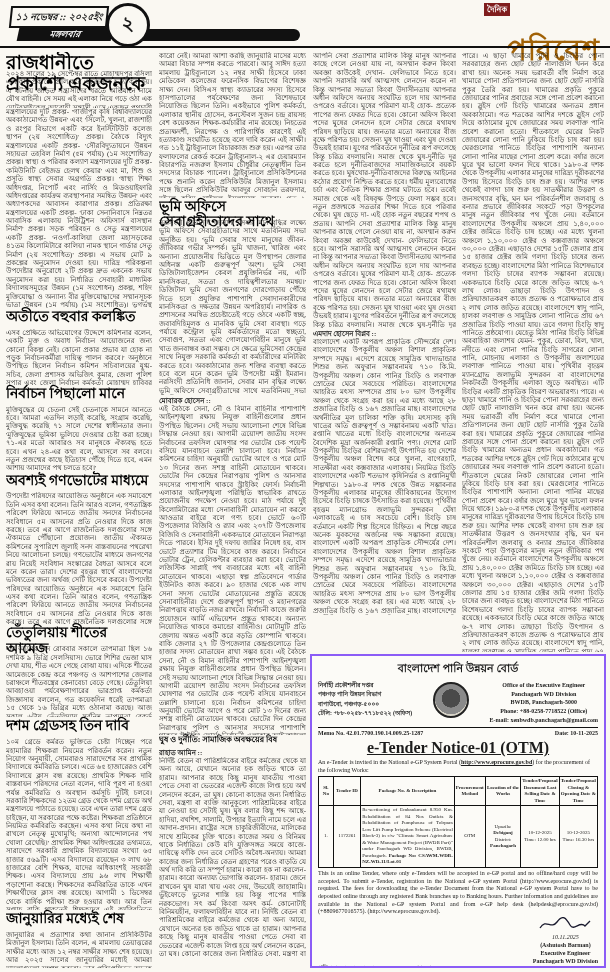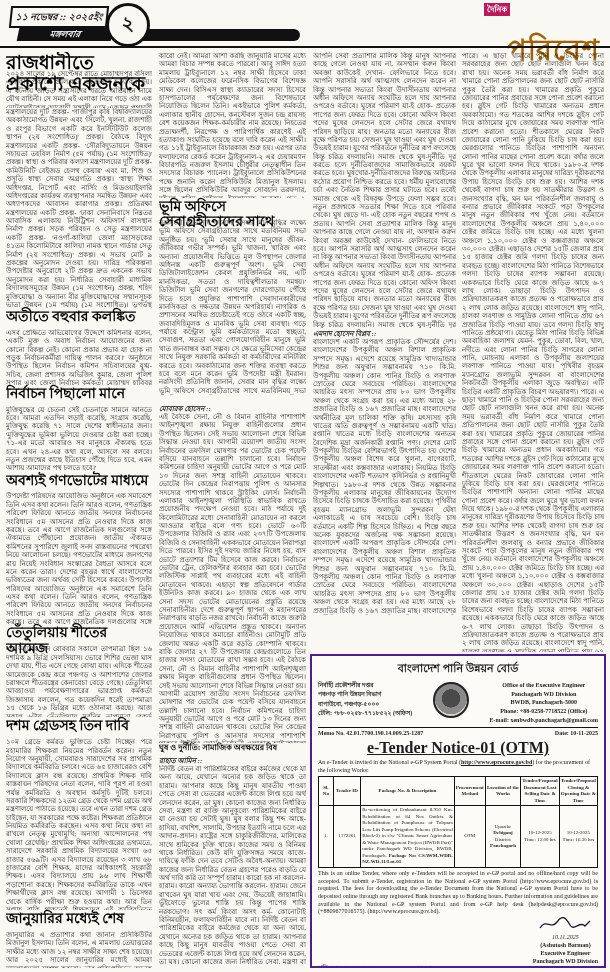--- a/index.html
+++ b/index.html
@@ -11,39 +11,39 @@
             font-style:italic;transform:skewX(-6deg);background:#faf8f2;}
   .day-bar{position:absolute;left:18px;top:28px;width:94px;height:13px;background:#111;color:#fff;
            font-size:9px;font-weight:bold;font-style:italic;display:flex;align-items:center;
            justify-content:center;transform:skewX(-12deg);}
   .page-circle{position:absolute;left:106px;top:3px;width:38px;height:38px;border-radius:50%;
                border:3px solid #111;background:#faf8f2;display:flex;align-items:center;
                justify-content:center;font-size:19px;font-weight:bold;z-index:2;}
   .header-bar{position:absolute;left:132px;top:29px;width:168px;height:12px;background:#111;
               border-radius:0 7px 7px 0;}
   .masthead{position:absolute;right:10px;top:2px;text-align:right;}
-  .masthead .kicker{position:absolute;right:90px;top:1px;background:#be185d;color:#fff;font-size:8px;
+  .masthead .kicker{position:absolute;right:90px;top:1px;background:#7f1d1d;color:#fff;font-size:8px;
                     font-weight:bold;padding:0 3px;font-family:Liberation Serif, serif;}
   .masthead .title{display:block;font-size:29px;font-weight:900;line-height:32px;letter-spacing:1px;
                    font-family:"Liberation Sans",sans-serif;color:#a16207;margin-top:32px;}
   .header-rule{position:absolute;left:0;top:46px;width:610px;height:2px;background:#111;}
   
   .col{position:absolute;top:52px;display:flex;flex-direction:column;overflow:hidden;}
   #col1{left:6px;width:146px;height:916px;}
   #col2{left:159px;width:147px;height:916px;}
   #col3{left:313px;width:143px;height:600px;}
   #col4{left:462px;width:142px;height:600px;}
   .headline{font-weight:800;font-size:14px;line-height:1.08;margin:1px 0 2px;color:#000;}
   .headline.big{font-size:16px;}
   .headline.small-bold{font-size:8px;margin:1px 0 0;}
   .headline.center{text-align:center;}
-  .byline{font-size:7px;font-weight:bold;margin-bottom:1px;font-style:italic;}
+  .byline{font-size:7px;font-weight:bold;margin-bottom:1px;}
   .body-text{font-size:7px;line-height:1.2;text-align:justify;overflow:hidden;flex-shrink:0;}
   
-  #tender{position:absolute;left:310px;top:654px;width:296px;height:314px;border:2px solid #4c1d95;
+  #tender{position:absolute;left:310px;top:654px;width:296px;height:314px;border:2px solid #8b5cf6;
           background:#fcfbf7;padding:4px 6px;box-sizing:border-box;overflow:hidden;}
   .t-board{text-align:center;font-size:11px;font-weight:bold;}
   .t-offices{display:flex;justify-content:space-between;align-items:flex-start;margin-top:2px;}
   .t-office-bn{font-size:6px;font-weight:bold;line-height:1.55;}
   .t-seal{width:32px;height:32px;border-radius:50%;border:2px solid #222;margin-top:1px;
           background:radial-gradient(circle at 50% 45%, #4a4a4a 0 38%, #8a8a8a 39% 66%, #d8d4c8 67%);}
   .t-office-en{font-size:6px;font-weight:bold;text-align:center;line-height:1.45;}
   .t-memoline{border-top:1.5px solid #111;margin-top:3px;padding-top:2px;display:flex;
               justify-content:space-between;font-size:6px;font-weight:bold;}
   .t-title{text-align:center;font-size:16px;font-weight:bold;text-decoration:underline;margin:3px 0 2px;}
@@ -98,21 +98,21 @@
     <div class="headline" style="height:18px;">দশম গ্রেডসহ তিন দাবি</div>
     <div class="body-text" style="height:172px;">১০ম গ্রেডে কর্মরত ভুক্তিতে চেষ্টা দিচ্ছেন পরে মহামারির শিক্ষকরা নিয়মের পরিবর্তন করেন। নতুন নিয়োগ অনুযায়ী, সোমবারও সারাদেশের সব প্রাথমিক বিদ্যালয়ে কর্মবিরতি চলবে। এতে ৬৫ হাজারেরও বেশি বিদ্যালয়ে ক্লাস বন্ধ রয়েছে। প্রাথমিক শিক্ষক দাবি বাস্তবায়ন পরিষদের নেতা বলেন, 'দাবি পূরণ না হওয়া পর্যন্ত কর্মবিরতি ও অবস্থান কর্মসূচি দুটিই চলবে। সরকারি শিক্ষকদের ১২তম গ্রেড থেকে দশম গ্রেডে অর্থ মন্ত্রণালয়ে পাঠাতে হয়েছে। তবে এখন তারা দশম গ্রেড চাইছেন, যা সরকারের পক্ষে কষ্টের। শিক্ষকরা প্রতিষ্ঠানে নিয়মিত কর্মবিরতি করছেন। এসব কথা নিয়ে কথা না রাখলে নেতৃত্ব মুখোমুখি; অন্যথা আন্দোলনের পথ খোলা রেখেছি।' প্রাথমিক শিক্ষা অধিদপ্তরের তথ্যমতে, সারাদেশে সরকারি প্রাথমিক বিদ্যালয়ের সংখ্যা ৬৫ হাজার ৫৬৯টি। এসব বিদ্যালয়ে রয়েছেন ৩ লাখ ৬৮ হাজারের বেশি শিক্ষক, যাদের অধিকাংশই সহকারী শিক্ষক। এসব বিদ্যালয়ে প্রায় ৯৬ লাখ শিক্ষার্থী পড়াশোনা করছে। শিক্ষকদের কর্মবিরতির ডাকে এখন শিক্ষার্থীদের ক্লাস বন্ধ রয়েছে। আগামী ১ ডিসেম্বর থেকে বার্ষিক পরীক্ষা শুরু হওয়ার কথা। আর তিন সপ্তাহ বাকি থাকতেই শিক্ষকদের এই কর্মবিরতিতে শিক্ষার্থীদের নিয়ে অভিভাবকদের আশঙ্কা বাড়িয়েছে। এ ছাড়া দীর্ঘ ১৫ বছর পর আগামী ডিসেম্বরে শেষ পর্যায়ে প্রাথমিকের পঞ্চম শ্রেণির বৃত্তি পরীক্ষা অনুষ্ঠিত হতে যাচ্ছে। কিন্তু কর্মবিরতির কারণে পরীক্ষার প্রস্তুতিতে ভাটা পড়েছে।</div>
     <div class="headline" style="height:18px;">জানুয়ারির মধ্যেই শেষ</div>
     <div class="body-text" style="height:37px;">জানুয়ারির এ প্রত্যাশার কথা জানান প্রসিকিউটর মিজানুল ইসলাম। তিনি বলেন, এ মামলায় তেয়াত্তরের সাক্ষীর মধ্যে আজ ১২ নম্বর সাক্ষীর সাক্ষ্য শেষ হয়েছে। আর ২০২৫ সালের জানুয়ারির মধ্যেই আমরা মামলাগুলো সম্পন্ন করবো। তার পরিপ্রেক্ষিতে অনেক কথা বলা হবে, যা বলার এখতিয়ার আমাদের নেই।</div>
   </div>
 
   <div class="col" id="col2">
     <div class="body-text" style="height:146px;">কারো নেই। আমরা আশা করছি জানুয়ারি মাসের মধ্যে আমরা বিচার সম্পন্ন করতে পারবো। আবু সাঈদ হত্যা মামলায় ট্রাইব্যুনালে ১২ নম্বর সাক্ষী হিসেবে ঢাকা মেডিকেল কলেজের ফরেনসিক বিভাগের বিশেষজ্ঞ সাক্ষ্য দেন। বিসিএস স্বাস্থ্য ক্যাডারের সদস্য হিসেবে হাসপাতালের পর্যবেক্ষণের জন্য বিশেষভাবে নিয়োজিত ছিলেন তিনি। একইভাবে পুলিশ কর্মকর্তা, এলাকার স্থানীয় হোসেন, কনস্টেবল সুজন চন্দ্র রায়সহ বেশ কয়েকজন শিক্ষক-কর্মচারীর নাম রয়েছে। নিহতের প্রত্যক্ষদর্শী, নিরপেক্ষ ও পারিপার্শ্বিক কারণেই এই হত্যাকাণ্ড সংঘটিত হয়েছে বলে দাবি করেন এই সাক্ষী। গত ১১ই ট্রাইব্যুনালে বিচারকাজ শুরু হয়। এরপর তার ফলাফলের রেকর্ড করেন ট্রাইব্যুনাল-২ এর চেয়ারম্যান বিচারপতি নজরুল ইসলাম চৌধুরীর নেতৃত্বাধীন তিন সদস্যের বিচারক প্যানেল। ট্রাইব্যুনালে প্রসিকিউশনের পক্ষে শুনানি করেন প্রসিকিউটর মিজানুল ইসলাম। সঙ্গে ছিলেন প্রসিকিউটর আবদুর সোবহান তরফদার, মইনুল করিম, সাইফুল ইসলামসহ অন্যরা। গত ৯ নভেম্বর এ হত্যাকাণ্ডের ঘটনায় কথা ছিল। কিন্তু সাক্ষী না আসায় সাক্ষগ্রহণ পিছিয়ে আজকের দিন ধার্য করেন ট্রাইব্যুনাল। ২১ অক্টোবর নির্ধারিত মতো সময় নেওয়া হয়। এর আগে, ১৩ অক্টোবরে সাক্ষী মার্জিত করতে পারবি প্রসিকিউশন। এরপর সময় চেয়ে আবেদন করেন প্রসিকিউটর মইনুল করিম। হেফাজতে রাখা আসামি মহল- এএসআই আমির হোসেন, কেসম রোজেভা বিশ্ববিদ্যালয়ের (সেযোবি) সাবেক প্রক্টর শরিফুল ইসলাম, কনস্টেবল সুজন চন্দ্র রায়, ছাত্রলীগ নেতা ইমরান চৌধুরী, তানভীর হাসান রাহাত ও আনোয়ার পারভেজ।</div>
     <div class="headline" style="height:18px;">ভূমি অফিসে সেবাগ্রহীতাদের সাথে</div>
     <div class="body-text" style="height:176px;">নরসিংদী প্রতিনিধি জানান, সেবার মান বৃদ্ধির লক্ষ্যে ভূমি অফিসে সেবাগ্রহীতাদের সাথে মতবিনিময় সভা অনুষ্ঠিত হয়। 'ভূমি সেবার সাথে মানুষের জীবন-জীবিকার গভীর সম্পর্ক। ভূমি খাজনা, খারিজ এবং অন্যান্য প্রয়োজনীয় ভিত্তিতে মূল উপস্থাপন জেলার অধিনস্ত একটি গুরুত্বপূর্ণ অংশ। ভূমি সেবা ডিজিটালাইজেশন কেবল প্রযুক্তিনির্ভর নয়, এটি মানসিকতা, সততা ও দায়িত্বশীলতার সমন্বয়।' ডিজিটাল ভূমি সেবা জনগণের দোরগোড়ায় পৌঁছে দিতে হলে প্রযুক্তির পাশাপাশি সেবাদানকারীদের মানসিকতা ও দক্ষতার উন্নয়ন অপরিহার্য। নাগরিক ও প্রশাসনের সমন্বিত প্রচেষ্টাতেই গড়ে ওঠবে একটি স্বচ্ছ, জবাবদিহিমূলক ও মানবিক ভূমি সেবা ব্যবস্থা। গড়ে পর্যায়ে কন্ট্রোল ভূমি কর্মকর্তাদের মতো স্বচ্ছতা, সেবাগুণ, সততা এবং গোলযোগবিহীন মানুষে ভূমি খাত জনবান্ধব করা সম্ভব। সে ক্ষেত্রে ভূমিসেবা কেন্দ্রের সাথে নিযুক্ত সরকারি কর্মকর্তা বা কর্মচারীদের মনিটরিং করতে হবে। অবকাঠামোর জন্য শক্তির ব্যবস্থা করতে হবে বলে মনে করেন ভূমি উপদেষ্টা মন্ত্রী ইমরান। নরসিংদী প্রতিনিধি জানান, সেবার মান বৃদ্ধির লক্ষ্যে ভূমি অফিসে সেবাগ্রহীতাদের সাথে মতবিনিময় সভা অনুষ্ঠিত হয়। 'ভূমি সেবার সাথে মানুষের জীবন-জীবিকার গভীর সম্পর্ক। ভূমি খাজনা, খারিজ এবং অন্যান্য প্রয়োজনীয় ভিত্তিতে মূল উপস্থাপন জেলার অধিনস্ত একটি গুরুত্বপূর্ণ অংশ। ভূমি সেবা ডিজিটালাইজেশন কেবল প্রযুক্তিনির্ভর নয়, এটি মানসিকতা, সততা ও দায়িত্বশীলতার সমন্বয়।' ডিজিটাল ভূমি সেবা জনগণের দোরগোড়ায় পৌঁছে দিতে হলে প্রযুক্তির পাশাপাশি সেবাদানকারীদের মানসিকতা ও দক্ষতার উন্নয়ন অপরিহার্য। নাগরিক ও প্রশাসনের সমন্বিত প্রচেষ্টাতেই গড়ে ওঠবে একটি স্বচ্ছ, জবাবদিহিমূলক ও মানবিক ভূমি সেবা ব্যবস্থা। গড়ে পর্যায়ে কন্ট্রোল ভূমি কর্মকর্তাদের মতো স্বচ্ছতা, সেবাগুণ, সততা এবং গোলযোগবিহীন মানুষে ভূমি খাত জনবান্ধব করা সম্ভব। সে ক্ষেত্রে ভূমিসেবা কেন্দ্রের সাথে নিযুক্ত সরকারি কর্মকর্তা বা কর্মচারীদের মনিটরিং করতে হবে। অবকাঠামোর জন্য শক্তির ব্যবস্থা করতে হবে বলে মনে করেন ভূমি উপদেষ্টা মন্ত্রী ইমরান।</div>
-    <div class="byline" style="height:9px;margin-top:8px;">মোবারক হোসেন ::</div>
+    <div class="byline" style="height:9px;">মোবারক হোসেন ::</div>
     <div class="body-text" style="height:330px;">এই বৈঠকে সেনা, নৌ ও বিমান বাহিনীর পাশাপাশি আইনশৃঙ্খলা রক্ষায় নিযুক্ত বাহিনীগুলোর প্রধান উপস্থিত ছিলেন। সেই সভায় আলোচনা শেষে বিভিন্ন সিদ্ধান্ত নেওয়া হয়। আগামী ত্রয়োদশ জাতীয় সংসদ নির্বাচনের তফসিল ঘোষণার পর ভোটের চেক পয়েন্ট বসিয়ে যানবাহনে তল্লাশি চালানো হবে। নির্বাচন কমিশনের চাহিদা অনুযায়ী ভোটের আগে ও পরে মোট ১৩ দিনের জন্য সশস্ত্র বাহিনী মোতায়েন থাকবে। ভোটের দিন কেন্দ্রের নিরাপত্তায় পুলিশ ও আনসার সদস্যের পাশাপাশি থাকবে স্ট্রাইকিং ফোর্স। নির্বাচনী এলাকার আইনশৃঙ্খলা পরিস্থিতি স্বাভাবিক রাখতে প্রয়োজনীয় পদক্ষেপ নেওয়া হবে। মাঠ পর্যায়ে দুই কিলোমিটারের মধ্যে সেনাবাহিনী মোতায়েন না করলে আওতার বাইরে বলে গণ্য হবে। ভোটে ৬০টি উপজেলার বিজিবি ও র‍্যাব এবং ২৩৭টি উপজেলায় বিজিবি ও সেনাবাহিনী এককভাবে মোতায়েন নিরাপত্তা দিতে পারবে। ইসির দুই দফায় জারির নিষেধ হয়, বাস ভোটে প্রত্যাশার টিম হিসেবে কাজ করবে। নির্বাচনে ভোটার ট্রেন, হেলিকপ্টার ব্যবহার করা হবে। ভোটের লজিস্টিক সাপ্লাই পথ ব্যবহারের মধ্যে এই বাহিনী মোতায়েন থাকবে। এছাড়া স্বল্প প্রতিবেদনে গার্ডার ইউনিটও কাজ করবে। ৯০ হাজার থেকে এক লাখ সেনা সদস্য ভোটের মোতায়েনের প্রস্তুতি রয়েছে সেনাবাহিনীর। দেশে গুরুত্বপূর্ণ স্থাপনা ও মহানগরের নিরাপত্তায় বাড়তি নজর রাখবে। নির্বাচনী কাজে জরুরি প্রয়োজনে আর্মি এভিয়েশন প্রস্তুত থাকবে। অন্যান্য নিয়োজিত থাকবে কমান্ডো বাহিনীও। মোটামুটি প্রতি জেলায় অন্তত একটি করে বড়তি কোম্পানি থাকবে। বাকি জেলার ২৭ টি উপজেলার কেন্দ্রগুলোতে তিন হাজার সদস্য মোতায়েন রাখা সম্ভব হবে। এই বৈঠকে সেনা, নৌ ও বিমান বাহিনীর পাশাপাশি আইনশৃঙ্খলা রক্ষায় নিযুক্ত বাহিনীগুলোর প্রধান উপস্থিত ছিলেন। সেই সভায় আলোচনা শেষে বিভিন্ন সিদ্ধান্ত নেওয়া হয়। আগামী ত্রয়োদশ জাতীয় সংসদ নির্বাচনের তফসিল ঘোষণার পর ভোটের চেক পয়েন্ট বসিয়ে যানবাহনে তল্লাশি চালানো হবে। নির্বাচন কমিশনের চাহিদা অনুযায়ী ভোটের আগে ও পরে মোট ১৩ দিনের জন্য সশস্ত্র বাহিনী মোতায়েন থাকবে। ভোটের দিন কেন্দ্রের নিরাপত্তায় পুলিশ ও আনসার সদস্যের পাশাপাশি থাকবে স্ট্রাইকিং ফোর্স। নির্বাচনী এলাকার আইনশৃঙ্খলা পরিস্থিতি স্বাভাবিক রাখতে প্রয়োজনীয় পদক্ষেপ নেওয়া হবে। মাঠ পর্যায়ে দুই কিলোমিটারের মধ্যে সেনাবাহিনী মোতায়েন না করলে আওতার বাইরে বলে গণ্য হবে। ভোটে ৬০টি উপজেলার বিজিবি ও র‍্যাব এবং ২৩৭টি উপজেলায় বিজিবি ও সেনাবাহিনী এককভাবে মোতায়েন নিরাপত্তা দিতে পারবে। ইসির দুই দফায় জারির নিষেধ হয়, বাস ভোটে প্রত্যাশার টিম হিসেবে কাজ করবে। নির্বাচনে ভোটার ট্রেন, হেলিকপ্টার ব্যবহার করা হবে। ভোটের লজিস্টিক সাপ্লাই পথ ব্যবহারের মধ্যে এই বাহিনী মোতায়েন থাকবে। এছাড়া স্বল্প প্রতিবেদনে গার্ডার ইউনিটও কাজ করবে। ৯০ হাজার থেকে এক লাখ সেনা সদস্য ভোটের মোতায়েনের প্রস্তুতি রয়েছে সেনাবাহিনীর। দেশে গুরুত্বপূর্ণ স্থাপনা ও মহানগরের নিরাপত্তায় বাড়তি নজর রাখবে। নির্বাচনী কাজে জরুরি প্রয়োজনে আর্মি এভিয়েশন প্রস্তুত থাকবে। অন্যান্য নিয়োজিত থাকবে কমান্ডো বাহিনীও। মোটামুটি প্রতি জেলায় অন্তত একটি করে বড়তি কোম্পানি থাকবে। বাকি জেলার ২৭ টি উপজেলার কেন্দ্রগুলোতে তিন হাজার সদস্য মোতায়েন রাখা সম্ভব হবে।</div>
     <div class="headline small-bold" style="height:11px;">ঘুষ ও দুর্নীতি: সামাজিক অবক্ষয়ের বিষ</div>
     <div class="byline" style="height:9px;">রাহাত আমিন ::</div>
     <div class="body-text" style="height:199px;">নির্দিষ্ট বেতন বা পারিশ্রমিকের বাইরে কর্মজের থেকে যা অন্য আয়ে, যেখানে অন্যের হক জড়িত থাকে তা হারাম। আপনার কাছে কিছু মানুষ যাবতীয় পাওয়া পেতে সেবা বা ভেতরের এজেন্ট কাজে লিপ্ত হয়ে অর্থ লেনদেন করেন, তা ঘুষ। কোনো কাজের জন্য নির্ধারিত সেবা, মন্ত্রণা বা ব্যক্তি আনুকূল্যে পারিশ্রমিকের বাইরে যা নেওয়া হয় সেটাই ঘুষ। ঘুষ বলার কিছু শব্দ আছে- হাদিয়া, বখশিশ, সালামি, উপহার ইত্যাদি নামে চলে এর আদান-প্রদান। রাষ্ট্রের সঙ্গে চাকুরিজীবীদের, মালিকের সাথে শ্রমিকের চুক্তি থাকে। কাজের সময় ও বিনিময় থাকে নির্ধারিত। কেউ যদি যুক্তিসঙ্গত সময়ে কাজে-দায়িত্বে ফাঁকি দেন তবে সেটিও অবৈধ-অন্যায়। আমরা কাজের জন্য নির্ধারিত বেতন গ্রহণের পরেও বাড়তি যে অর্থ দাবি করি তা সম্পূর্ণ হারাম। কারো হক না করলেন- হারাম। কারো অন্যায্য ভোগান্তি করলেন- হারাম। জেনে রাখবেন ঘুষ যারা খায় এবং দেয়, উভয়েই জাহান্নামি। ভুঁইফোড়ে ভুলের শাস্তি হয় কিন্তু পাপের শাস্তি নরকভোগ। সৎ কর্ম কিংবা অসৎ কর্ম- কোনোটাই বিনিময়হীন, ফলাফলবিহীন যাবে না। নির্দিষ্ট বেতন বা পারিশ্রমিকের বাইরে কর্মজের থেকে যা অন্য আয়ে, যেখানে অন্যের হক জড়িত থাকে তা হারাম। আপনার কাছে কিছু মানুষ যাবতীয় পাওয়া পেতে সেবা বা ভেতরের এজেন্ট কাজে লিপ্ত হয়ে অর্থ লেনদেন করেন, তা ঘুষ। কোনো কাজের জন্য নির্ধারিত সেবা, মন্ত্রণা বা ব্যক্তি আনুকূল্যে পারিশ্রমিকের বাইরে যা নেওয়া হয় সেটাই ঘুষ। ঘুষ বলার কিছু শব্দ আছে- হাদিয়া, বখশিশ, সালামি, উপহার ইত্যাদি নামে চলে এর আদান-প্রদান। রাষ্ট্রের সঙ্গে চাকুরিজীবীদের, মালিকের সাথে শ্রমিকের চুক্তি থাকে। কাজের সময় ও বিনিময় থাকে নির্ধারিত। কেউ যদি যুক্তিসঙ্গত সময়ে কাজে-দায়িত্বে ফাঁকি দেন তবে সেটিও অবৈধ-অন্যায়। আমরা কাজের জন্য নির্ধারিত বেতন গ্রহণের পরেও বাড়তি যে অর্থ দাবি করি তা সম্পূর্ণ হারাম। কারো হক না করলেন- হারাম। কারো অন্যায্য ভোগান্তি করলেন- হারাম। জেনে রাখবেন ঘুষ যারা খায় এবং দেয়, উভয়েই জাহান্নামি। ভুঁইফোড়ে ভুলের শাস্তি হয় কিন্তু পাপের শাস্তি নরকভোগ। সৎ কর্ম কিংবা অসৎ কর্ম- কোনোটাই বিনিময়হীন, ফলাফলবিহীন যাবে না।</div>
   </div>
 
   <div class="col" id="col3">
     <div class="body-text" style="height:276px;">আপনি সেবা প্রত্যাশার মালিক কিন্তু মানুষ আপনার কাছে গেলে নেওয়া যায় না, অসম্মান করুন কিংবা অবজ্ঞা কাউকেই দেখান- ফেলিভাবে নিতে হবে। আপনি সরাসরি অর্থ আত্মসাৎ লেনদেন করেন না কিন্তু আপনার সভ্যতা কিংবা উদাসীনতায় আপনার অধীন অফিসে অন্যায় সংঘটিত হলে দায় আপনার ওপরেও বর্তাবে। ঘুষের পরিমাণ যা-ই হোক- প্রত্যেক পাপের জন্য ফেরত দিতে হবে। কোনো অফিস কিংবা পদের ঘুষের লেনদেন হলে সেটার জেরে যথাযথ পরিষদ ছাড়িয়ে যায়। জনতার মতো অন্যায়ের বীজ বৃক্ষে পরিণত হয়। সেজন্য ঘুষ খাওয়া এবং ঘুষ দেওয়া উভয়ই হারাম। যুগের পরিবর্তনে দুর্নীতির রূপ বদলেছে কিন্তু চরিত্র বদলায়নি। সমাজ থেকে ঘুষ-দুর্নীতি দূর করতে হলে দুর্নীতিবাজদের সামাজিকভাবে বয়কট করতে হবে। ঘুষখোর-দুর্নীতিবাজদের বিরুদ্ধে আইনের কঠোর প্রয়োগ নিশ্চিত করতে হবে। ধর্মীয় মূল্যবোধের চর্চা এবং নৈতিক শিক্ষার প্রসার ঘটাতে হবে। তবেই সমাজ থেকে এই বিষবৃক্ষ উপড়ে ফেলা সম্ভব হবে। নতুন প্রজন্মকে সততার শিক্ষা দিতে হবে পরিবার থেকে। ঘুষ ছেড়ে দা- এই হোক নতুন বছরের শপথ ও প্রত্যয়। আপনি সেবা প্রত্যাশার মালিক কিন্তু মানুষ আপনার কাছে গেলে নেওয়া যায় না, অসম্মান করুন কিংবা অবজ্ঞা কাউকেই দেখান- ফেলিভাবে নিতে হবে। আপনি সরাসরি অর্থ আত্মসাৎ লেনদেন করেন না কিন্তু আপনার সভ্যতা কিংবা উদাসীনতায় আপনার অধীন অফিসে অন্যায় সংঘটিত হলে দায় আপনার ওপরেও বর্তাবে। ঘুষের পরিমাণ যা-ই হোক- প্রত্যেক পাপের জন্য ফেরত দিতে হবে। কোনো অফিস কিংবা পদের ঘুষের লেনদেন হলে সেটার জেরে যথাযথ পরিষদ ছাড়িয়ে যায়। জনতার মতো অন্যায়ের বীজ বৃক্ষে পরিণত হয়। সেজন্য ঘুষ খাওয়া এবং ঘুষ দেওয়া উভয়ই হারাম। যুগের পরিবর্তনে দুর্নীতির রূপ বদলেছে কিন্তু চরিত্র বদলায়নি। সমাজ থেকে ঘুষ-দুর্নীতি দূর করতে হলে দুর্নীতিবাজদের সামাজিকভাবে বয়কট করতে হবে। ঘুষখোর-দুর্নীতিবাজদের বিরুদ্ধে আইনের কঠোর প্রয়োগ নিশ্চিত করতে হবে। ধর্মীয় মূল্যবোধের চর্চা এবং নৈতিক শিক্ষার প্রসার ঘটাতে হবে। তবেই সমাজ থেকে এই বিষবৃক্ষ উপড়ে ফেলা সম্ভব হবে। নতুন প্রজন্মকে সততার শিক্ষা দিতে হবে পরিবার থেকে। ঘুষ ছেড়ে দা- এই হোক নতুন বছরের শপথ ও প্রত্যয়।</div>
     <div class="byline" style="height:9px;">এমদাদ হোসেন বিপ্লব ::</div>
     <div class="body-text" style="height:277px;">বাংলাদেশ একটি অপরূপ প্রাকৃতিক সৌন্দর্যের দেশ। বাংলাদেশের উপকূলীয় অঞ্চল বিশাল প্রাকৃতিক সম্পদে সমৃদ্ধ। এদেশে রয়েছে সামুদ্রিক খাদ্যভান্ডার শিশুর জন্য অফুরান সম্ভাবনাময় ৭১০ কি.মি. উপকূলীয় অঞ্চল। কোন পানির চিংড়ি ও লবণাক্ত স্রোতের ঘেরে সবচেয়ে পরিচিত। বাংলাদেশের আহরিত মৎস্য সম্পদের প্রায় ৮০ ভাগ উপকূলীয় অঞ্চল থেকে সংগ্রহ করা হয়। এর মধ্যে আছে ২৮ প্রজাতির চিংড়ি ও ১৬৭ প্রজাতির মাছ। বাংলাদেশের অর্থনীতির মূল চালিকা শক্তি কৃষি। মৎস্যসহ কৃষি খাতের অতি গুরুত্বপূর্ণ ও সম্ভাবনাময় একটি খাত। রপ্তানি খাতের মধ্যে চিংড়ি বাংলাদেশের অন্যতম বৈদেশিক মুদ্রা অর্জনকারী রপ্তানি পণ্য। দেশের মোট উপকূলীয় চিংড়ির বেশিরভাগই উৎপাদিত হয় দেশের উপকূলীয় অঞ্চল বিশেষ করে খুলনা, বাগেরহাট, সাতক্ষীরা এবং কক্সবাজার এলাকায়। নিয়মিত চিংড়ি বাংলাদেশের একটি শতভাগ কৃষিনির্ভর ও রপ্তানিমুখী শিল্পখাত। ১৯৮০-র দশক থেকে উন্নত সম্ভাবনার উপকূলীয় এলাকার মানুষের জীবিকায়নের উদ্যোগ হিসেবে চিংড়ি চাষকে উৎসাহিত করা হয়েছে। পৃথিবীর বৃহত্তম ম্যানগ্রোভ জলাভূমি সুন্দরবন ঘেঁষা এলাকাতেই এ চাষ সবচেয়ে বেশি। চিংড়ি চাষ বর্তমানে একটি শিল্প হিসেবে চিহ্নিত। এ শিল্পে বছরে অনেক যুবকদের অর্জনের দক্ষ সম্ভাবনা রয়েছে। বাংলাদেশ একটি অপরূপ প্রাকৃতিক সৌন্দর্যের দেশ। বাংলাদেশের উপকূলীয় অঞ্চল বিশাল প্রাকৃতিক সম্পদে সমৃদ্ধ। এদেশে রয়েছে সামুদ্রিক খাদ্যভান্ডার শিশুর জন্য অফুরান সম্ভাবনাময় ৭১০ কি.মি. উপকূলীয় অঞ্চল। কোন পানির চিংড়ি ও লবণাক্ত স্রোতের ঘেরে সবচেয়ে পরিচিত। বাংলাদেশের আহরিত মৎস্য সম্পদের প্রায় ৮০ ভাগ উপকূলীয় অঞ্চল থেকে সংগ্রহ করা হয়। এর মধ্যে আছে ২৮ প্রজাতির চিংড়ি ও ১৬৭ প্রজাতির মাছ। বাংলাদেশের অর্থনীতির মূল চালিকা শক্তি কৃষি। মৎস্যসহ কৃষি খাতের অতি গুরুত্বপূর্ণ ও সম্ভাবনাময় একটি খাত। রপ্তানি খাতের মধ্যে চিংড়ি বাংলাদেশের অন্যতম বৈদেশিক মুদ্রা অর্জনকারী রপ্তানি পণ্য। দেশের মোট উপকূলীয় চিংড়ির বেশিরভাগই উৎপাদিত হয় দেশের উপকূলীয় অঞ্চল বিশেষ করে খুলনা, বাগেরহাট, সাতক্ষীরা এবং কক্সবাজার এলাকায়। নিয়মিত চিংড়ি বাংলাদেশের একটি শতভাগ কৃষিনির্ভর ও রপ্তানিমুখী শিল্পখাত। ১৯৮০-র দশক থেকে উন্নত সম্ভাবনার উপকূলীয় এলাকার মানুষের জীবিকায়নের উদ্যোগ হিসেবে চিংড়ি চাষকে উৎসাহিত করা হয়েছে। পৃথিবীর বৃহত্তম ম্যানগ্রোভ জলাভূমি সুন্দরবন ঘেঁষা এলাকাতেই এ চাষ সবচেয়ে বেশি। চিংড়ি চাষ বর্তমানে একটি শিল্প হিসেবে চিহ্নিত। এ শিল্পে বছরে অনেক যুবকদের অর্জনের দক্ষ সম্ভাবনা রয়েছে।</div>

